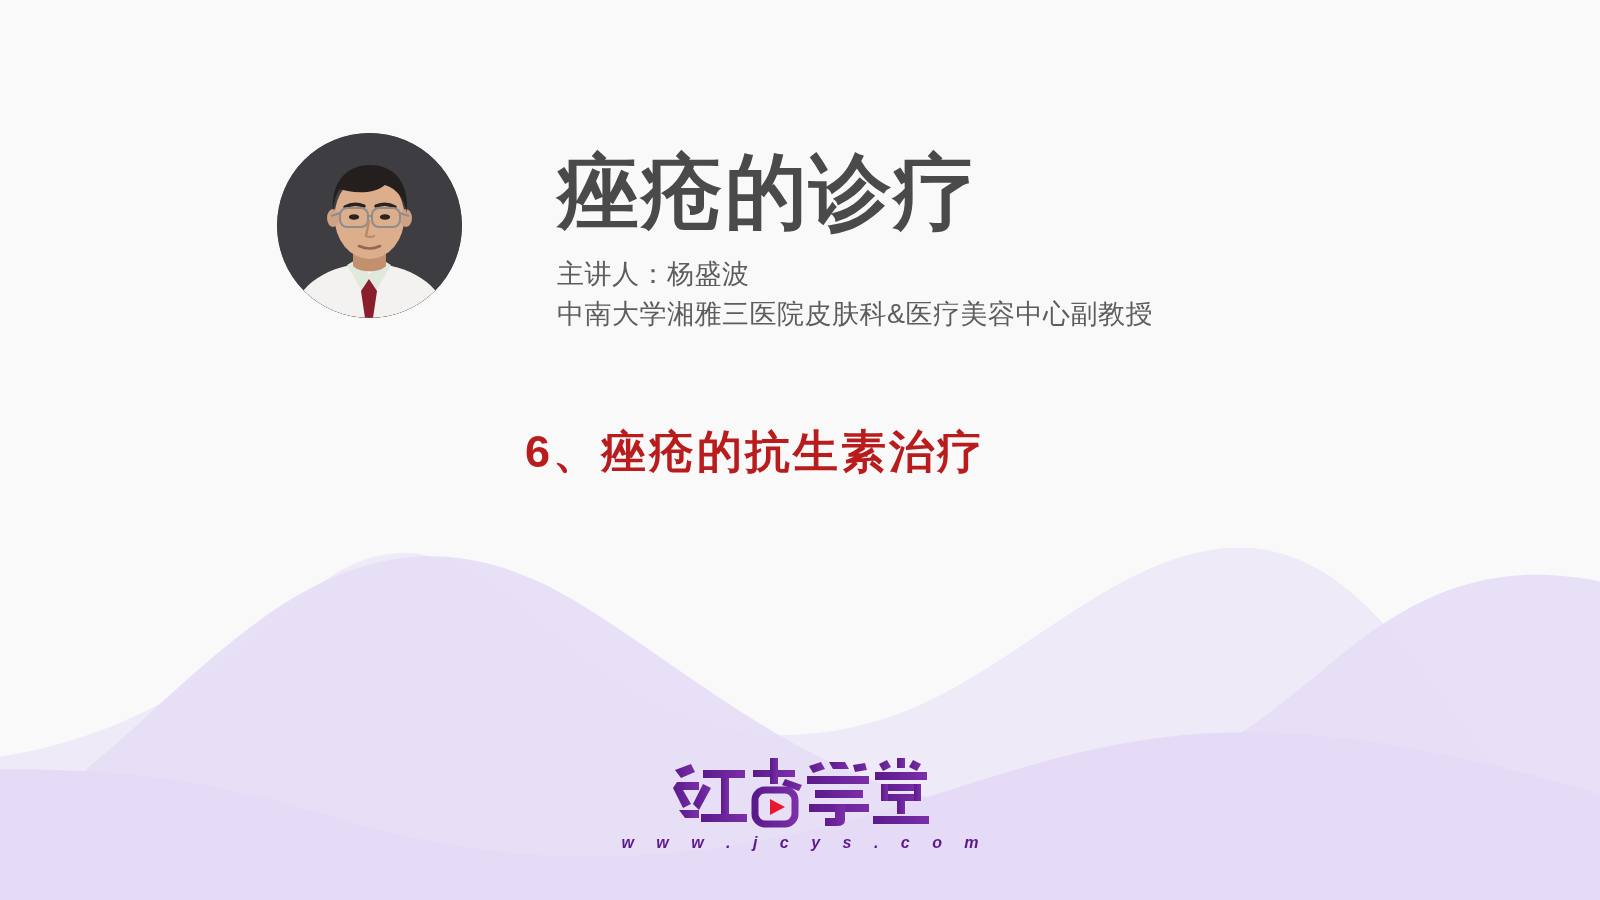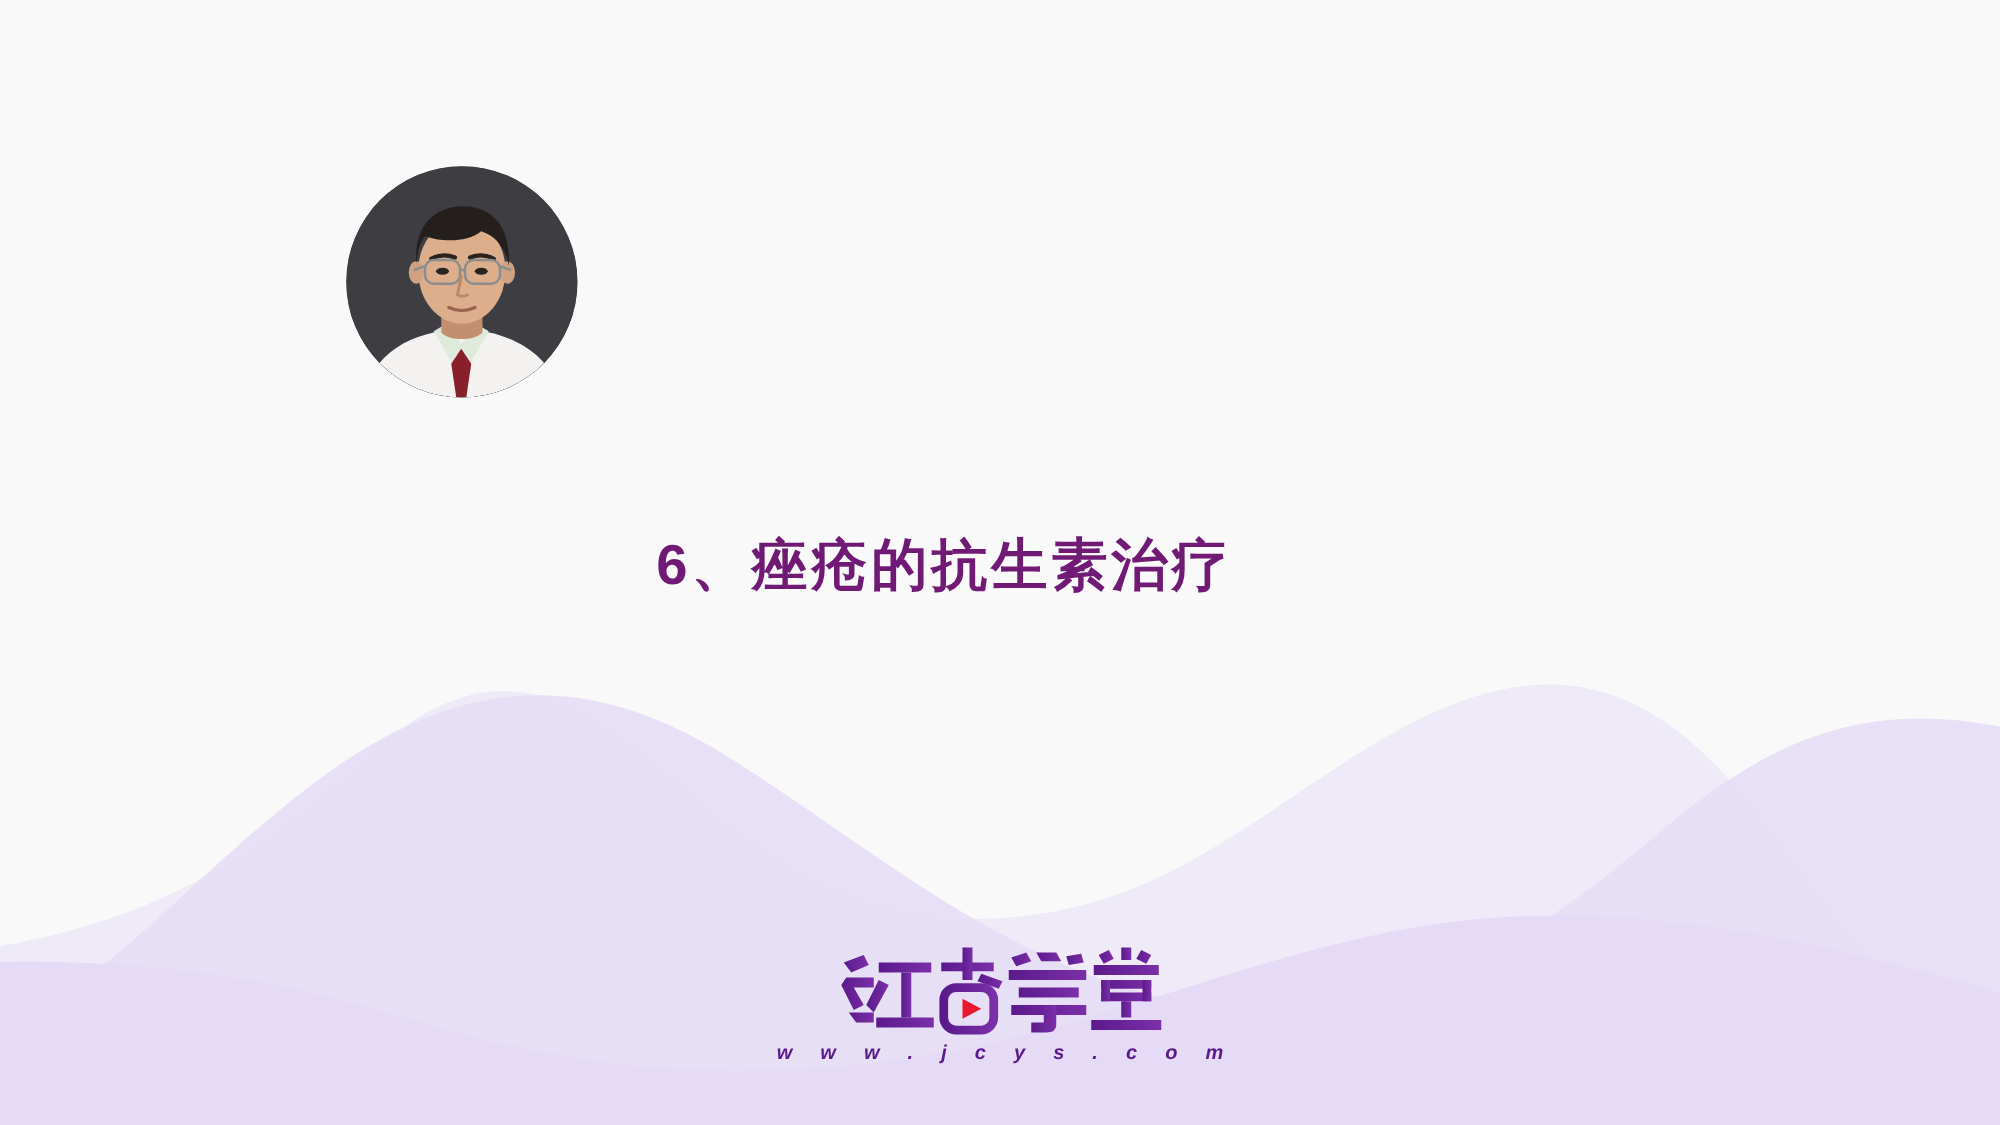--- a/index.html
+++ b/index.html
@@ -78,21 +78,21 @@
 
   
   #section-heading {
     position: absolute;
     left: 0;
     top: 425px;
     width: 1510px;
     text-align: center;
     font-size: 45px;
     font-weight: bold;
-    color: #701a75;
+    color: #b91c1c;
     letter-spacing: 3px;
     line-height: 1.2;
   }
 
   
   #brand {
     position: absolute;
     left: 0;
     top: 752px;
     width: 1600px;
@@ -185,20 +185,25 @@
             <line x1="123" y1="80" x2="132" y2="83"></line>
           </g>
 
           <path d="M 92 88 L 89 103 q 4 2 8 0" stroke="#bb8965" stroke-width="2.4" fill="none" stroke-linecap="round"></path>
 
           <path d="M 82 113 q 11 5 21 0" stroke="#9c6450" stroke-width="2.6" fill="none" stroke-linecap="round"></path>
         </g>
       </svg>
     </div>
 
+    <div id="speaker-text">
+      <div id="lecture-title">痤疮的诊疗</div>
+      <div id="speaker-name-line" class="speaker-line">主讲人：杨盛波</div>
+      <div class="speaker-line">中南大学湘雅三医院皮肤科&amp;医疗美容中心副教授</div>
+    </div>
   </div>
 
   <div id="section-heading">6、痤疮的抗生素治疗</div>
 
   <div id="brand">
 
     <svg id="brand-logo" width="262" height="80" viewBox="0 0 262 80">
       <defs>
         <linearGradient id="logoGrad" x1="0" y1="0" x2="1" y2="0">
           <stop offset="0" stop-color="#5b1a8c"></stop>

